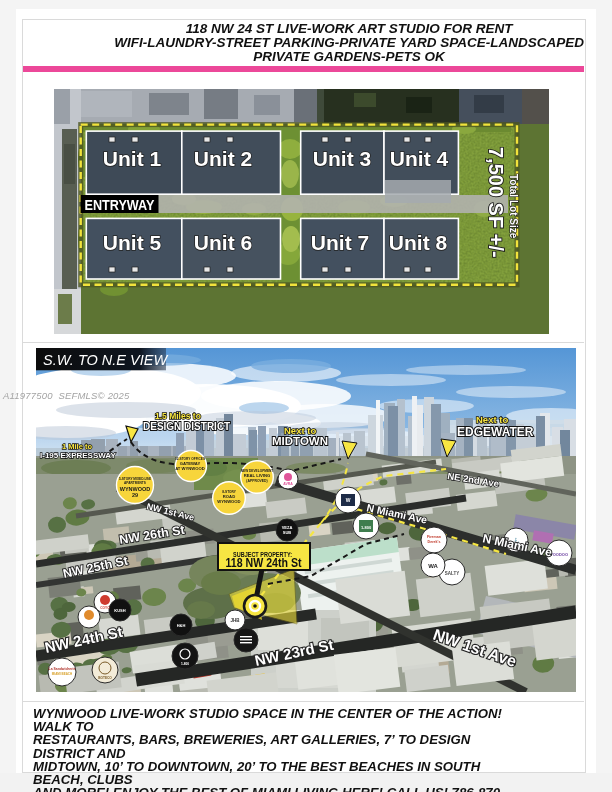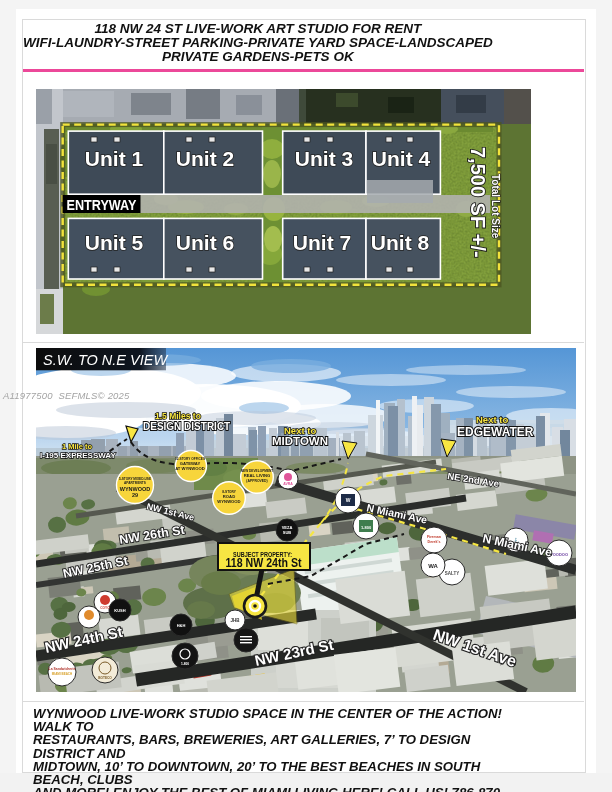--- a/index.html
+++ b/index.html
@@ -1,29 +1,29 @@
 <!DOCTYPE html>
 <html><head>
 <meta charset="utf-8">
 <style>
   html,body{margin:0;padding:0;}
   body{width:612px;height:792px;position:relative;background:#fff;
        font-family:"Liberation Sans", sans-serif;overflow:hidden;}
   .frame{position:absolute;left:22px;top:19px;width:562px;height:752px;
          border:1px solid #dadada;}
   .hdr{position:absolute;left:23px;top:20px;width:561px;height:52px;
-       border-bottom:3px solid #ec4899;background:#fff;
-       display:flex;align-items:flex-start;justify-content:flex-start;padding-top:1.5px;box-sizing:border-box;}
+       border-bottom:6px solid #ec4899;background:#fff;
+       display:flex;align-items:flex-start;justify-content:flex-end;padding-top:1.5px;box-sizing:border-box;}
   .hdr div{font-style:italic;font-weight:bold;font-size:13.5px;line-height:14.4px;
        text-align:center;color:#111;}
   .cell2{position:absolute;left:23px;top:73px;width:561px;height:269px;
          border-bottom:1px solid #dadada;}
   .cell3{position:absolute;left:23px;top:343px;width:561px;height:358px;
          border-bottom:1px solid #dadada;}
-  .photo1{position:absolute;left:36px;top:89px;width:495px;height:305px;}
+  .photo1{position:absolute;left:54px;top:89px;width:495px;height:305px;}
   .photo2{position:absolute;left:36px;top:348px;width:540px;height:344px;}
   .wm{position:absolute;left:3px;top:390px;font-size:9.5px;color:#a3a3a3;
       letter-spacing:0.2px;font-style:italic;}
   .ftr{position:absolute;left:24px;top:703px;width:504px;height:67px;background:#fff;}
   .ftr div{margin:4px 0 0 9px;font-style:italic;font-weight:bold;font-size:13.2px;
        line-height:13.2px;color:#111;}
 </style>
 </head>
 <body>
 <div class="frame"></div>

